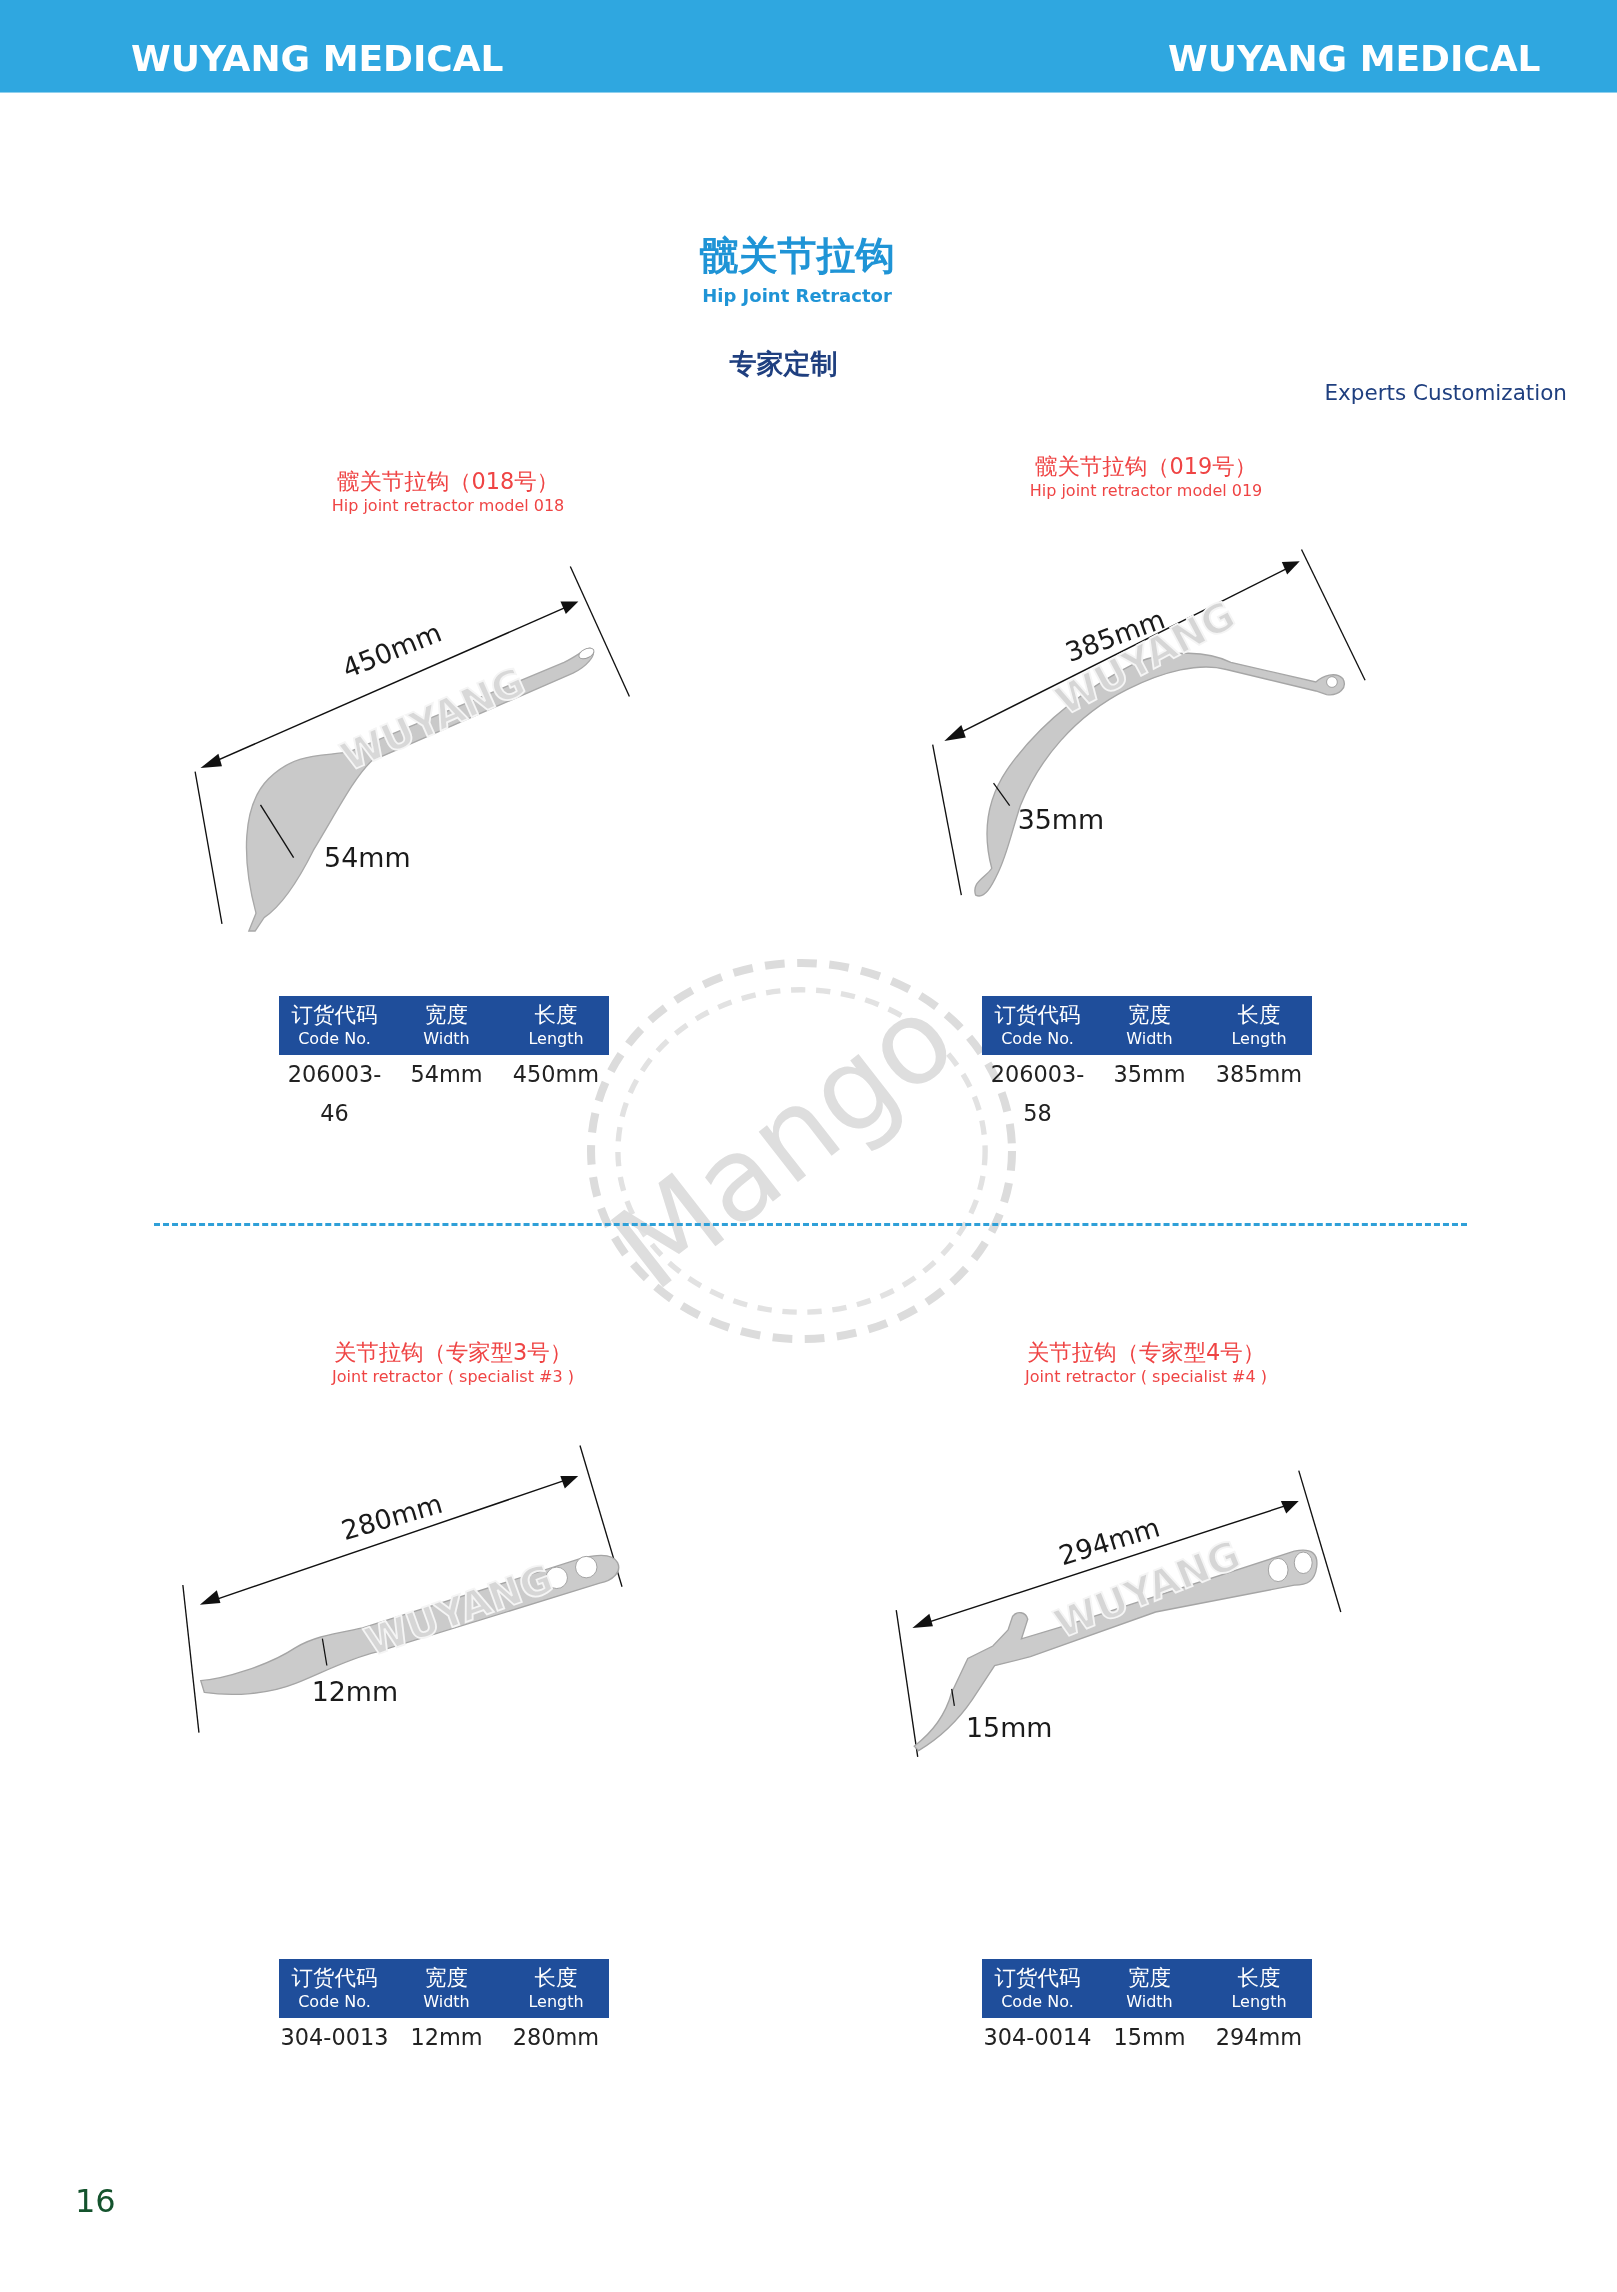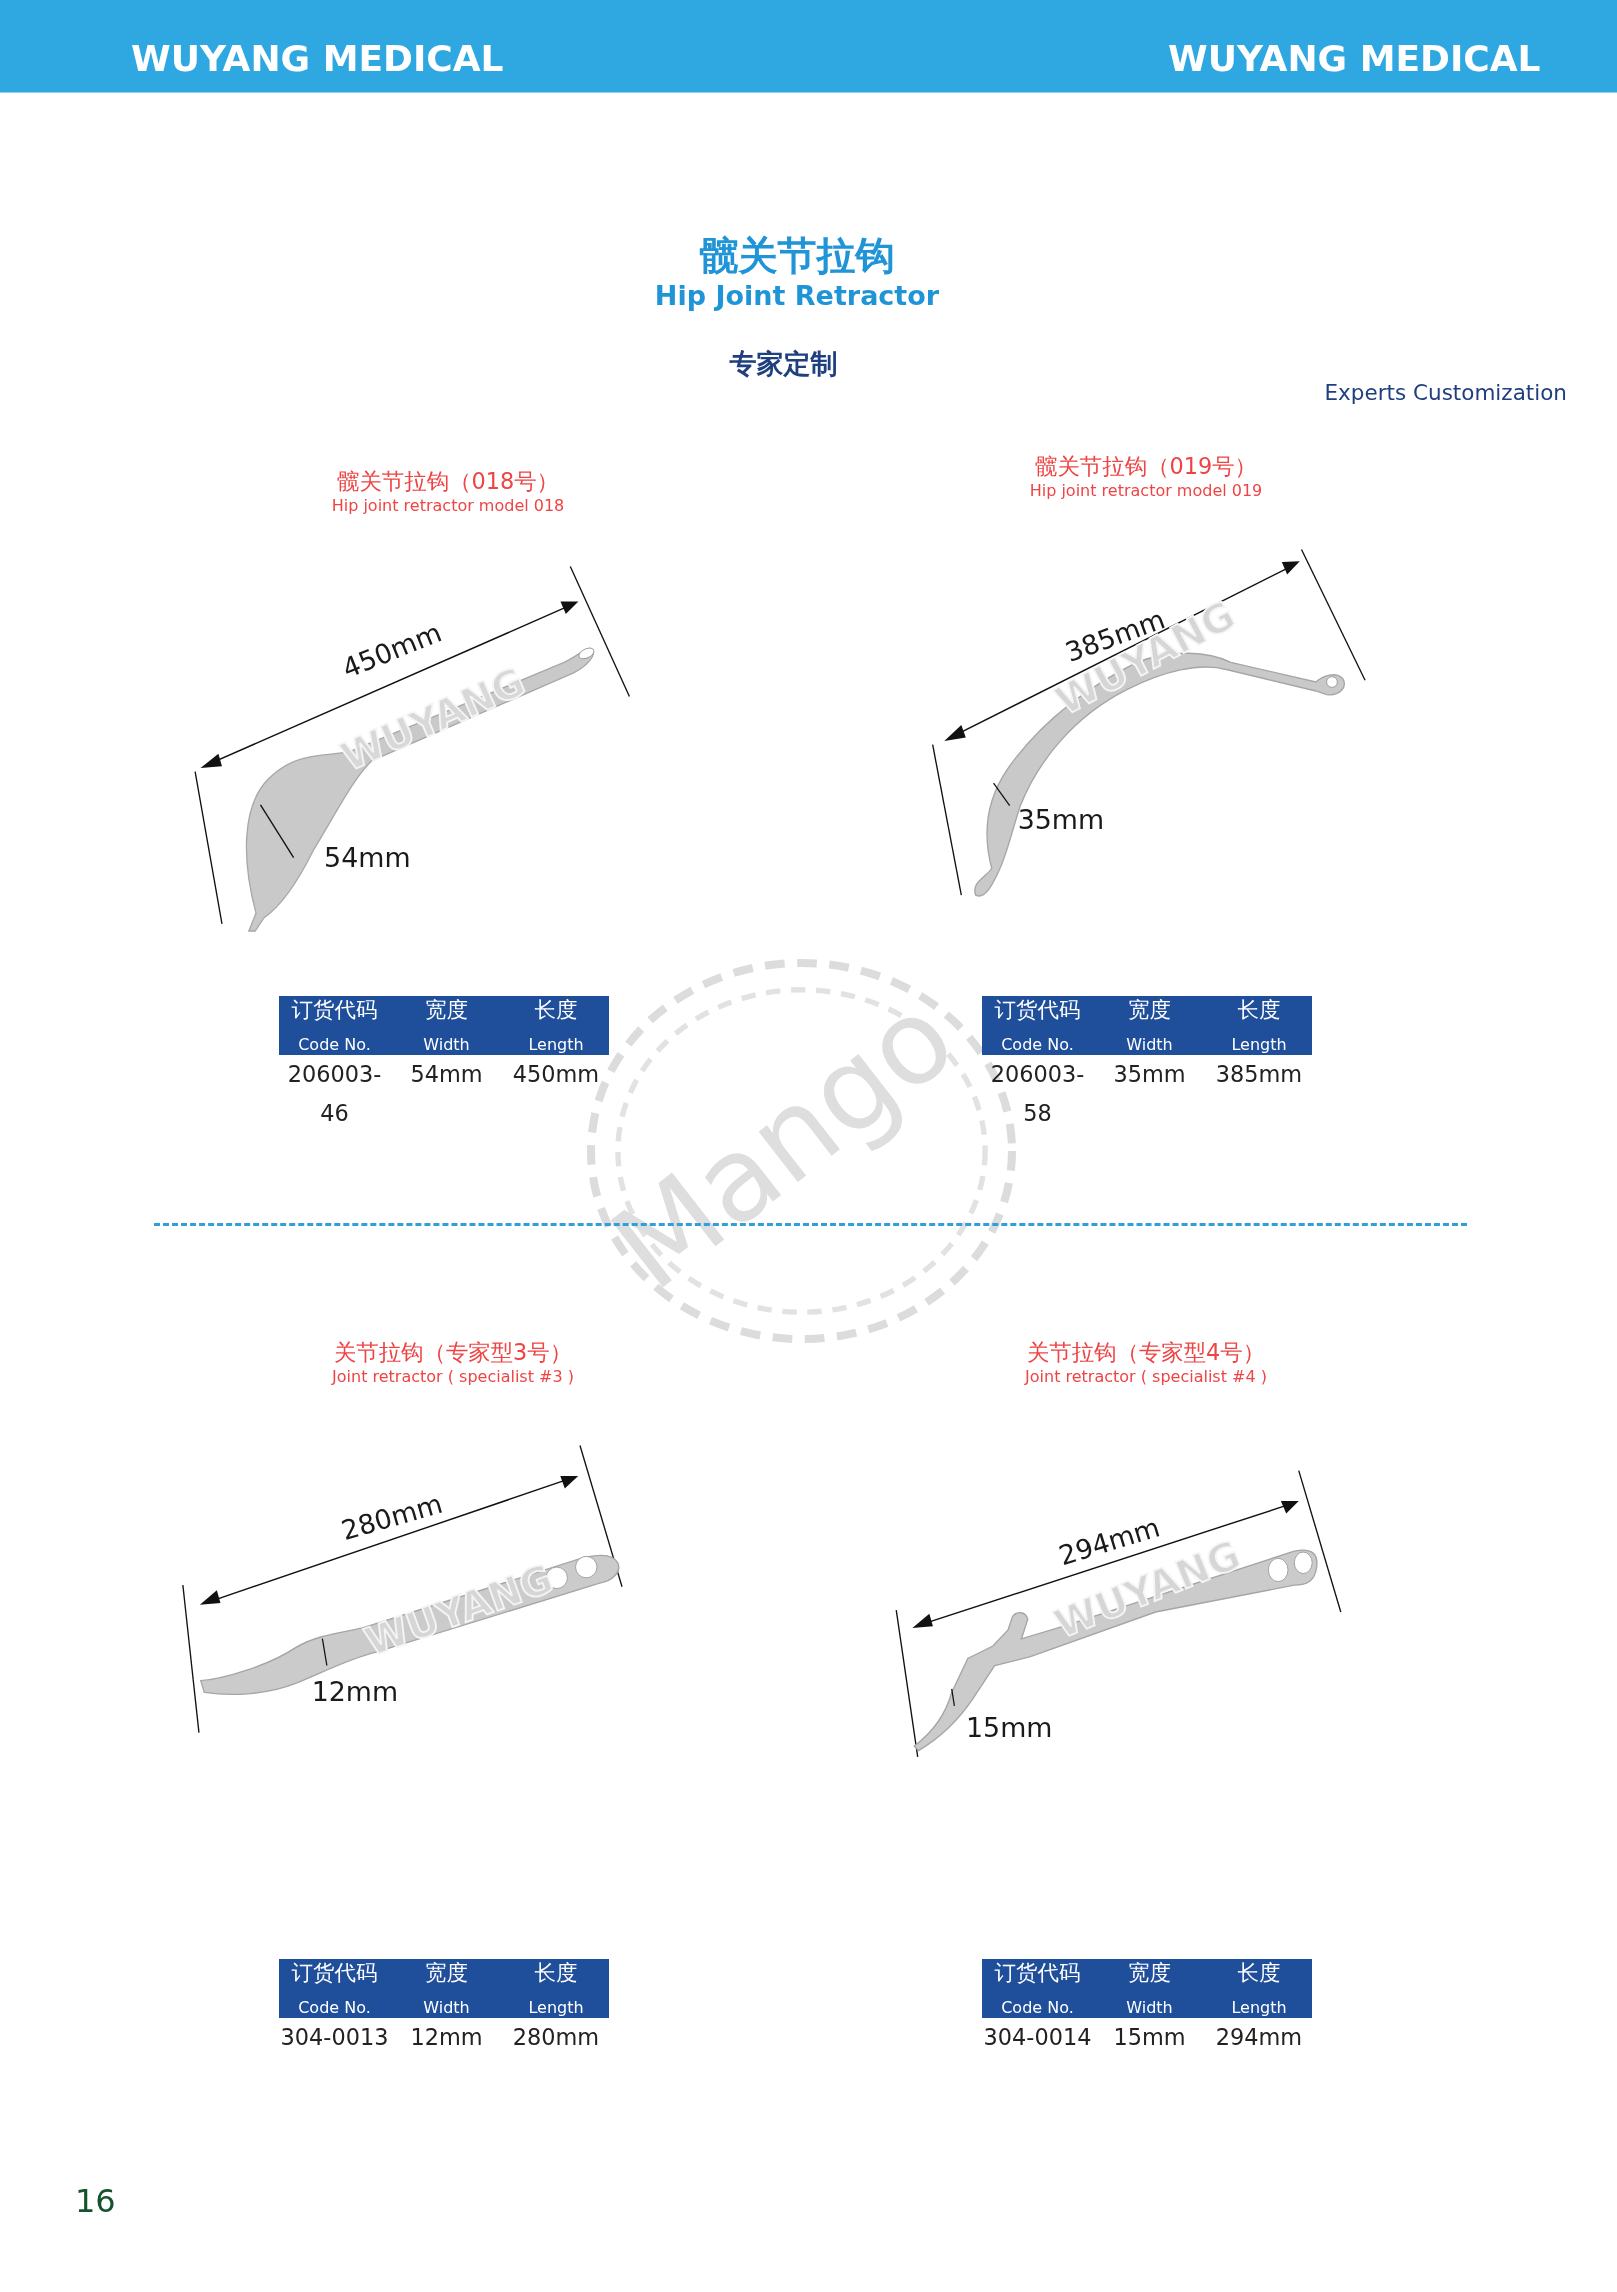--- a/index.html
+++ b/index.html
@@ -2,29 +2,29 @@
 <html style="font-size:14.3px"><head>
 <meta charset="utf-8">
 <style>
   html, body { margin:0; padding:0; }
   body { width:1617px; height:2293px; position:relative; background:#ffffff; overflow:hidden; font-family:"DejaVu Sans", sans-serif; }
   .header { position:absolute; left:0; top:0; width:1617px; height:92px; background:#2fa7e0; border-bottom:1.8px solid #8fd0ee; }
   .brand { position:absolute; top:36px; color:#ffffff; font-family:"DejaVu Sans", sans-serif; font-weight:bold; font-size:36px; letter-spacing:0px; line-height:45px;margin-left:16px; }
   .brand.left { left:115px; }
   .brand.right { left:1152px; }
   .title-cn { position:absolute; left:0; width:1594px; top:231px; text-align:center; color:#1f94d6; font-weight:bold; font-size:39px; line-height:50px; }
-  .title-en { position:absolute; left:0; width:1594px; top:278px; text-align:center; color:#1f94d6; font-weight:bold; font-size:27px; line-height:36px; }
+  .title-en { position:absolute; left:0; width:1594px; top:278px; text-align:center; color:#1f94d6; font-weight:bold; font-size:18px; line-height:36px; }
   .sub-cn { position:absolute; left:0; width:1567px; top:346px; text-align:center; color:#1f3f7f; font-weight:bold; font-size:27px; line-height:36px; }
   .sub-en { position:absolute; left:0; width:1567px; top:378px; text-align:right; color:#1f3f7f; font-size:21.5px; line-height:30px; }
   .plabel { position:absolute; text-align:center; color:#ef4444; }
   .plabel .cn { font-size:22.4px; line-height:29px; display:block; }
   .plabel .en { font-size:16px; line-height:19.7px; display:block; }
   .spec { position:absolute; width:330px; }
   .spec .head { background:#1f4e9b; height:59px; display:flex; color:#ffffff; }
-  .spec .col { display:flex; flex-direction:column; align-items:center; justify-content:space-between; }
+  .spec .col { display:flex; flex-direction:column; align-items:center; justify-content:center; }
   .spec .col .cn { font-size:21.5px; line-height:27px; }
   .spec .col .en { font-size:16px; line-height:21.5px; }
   .spec .c1 { width:111px; } .spec .c2 { width:113px; } .spec .c3 { width:106px; }
   .spec .row { display:flex; color:#222; font-size:22.4px; line-height:39px; }
   .spec .row span { text-align:center; }
   .divider { position:absolute; left:154px; top:1223px; width:1313px; height:0; border-top:3.6px dashed #2fa0d8; }
   .pageno { position:absolute; left:75px; top:2182px; font-size:32px; color:#14532d;text-align:center; }
   .watermark { position:absolute; left:573px; top:945px; width:466px; height:412px; pointer-events:none; }
   .instr { position:absolute; }
   .dim { font-family:"DejaVu Sans", sans-serif; font-size:30px; fill:#1a1a1a; }

